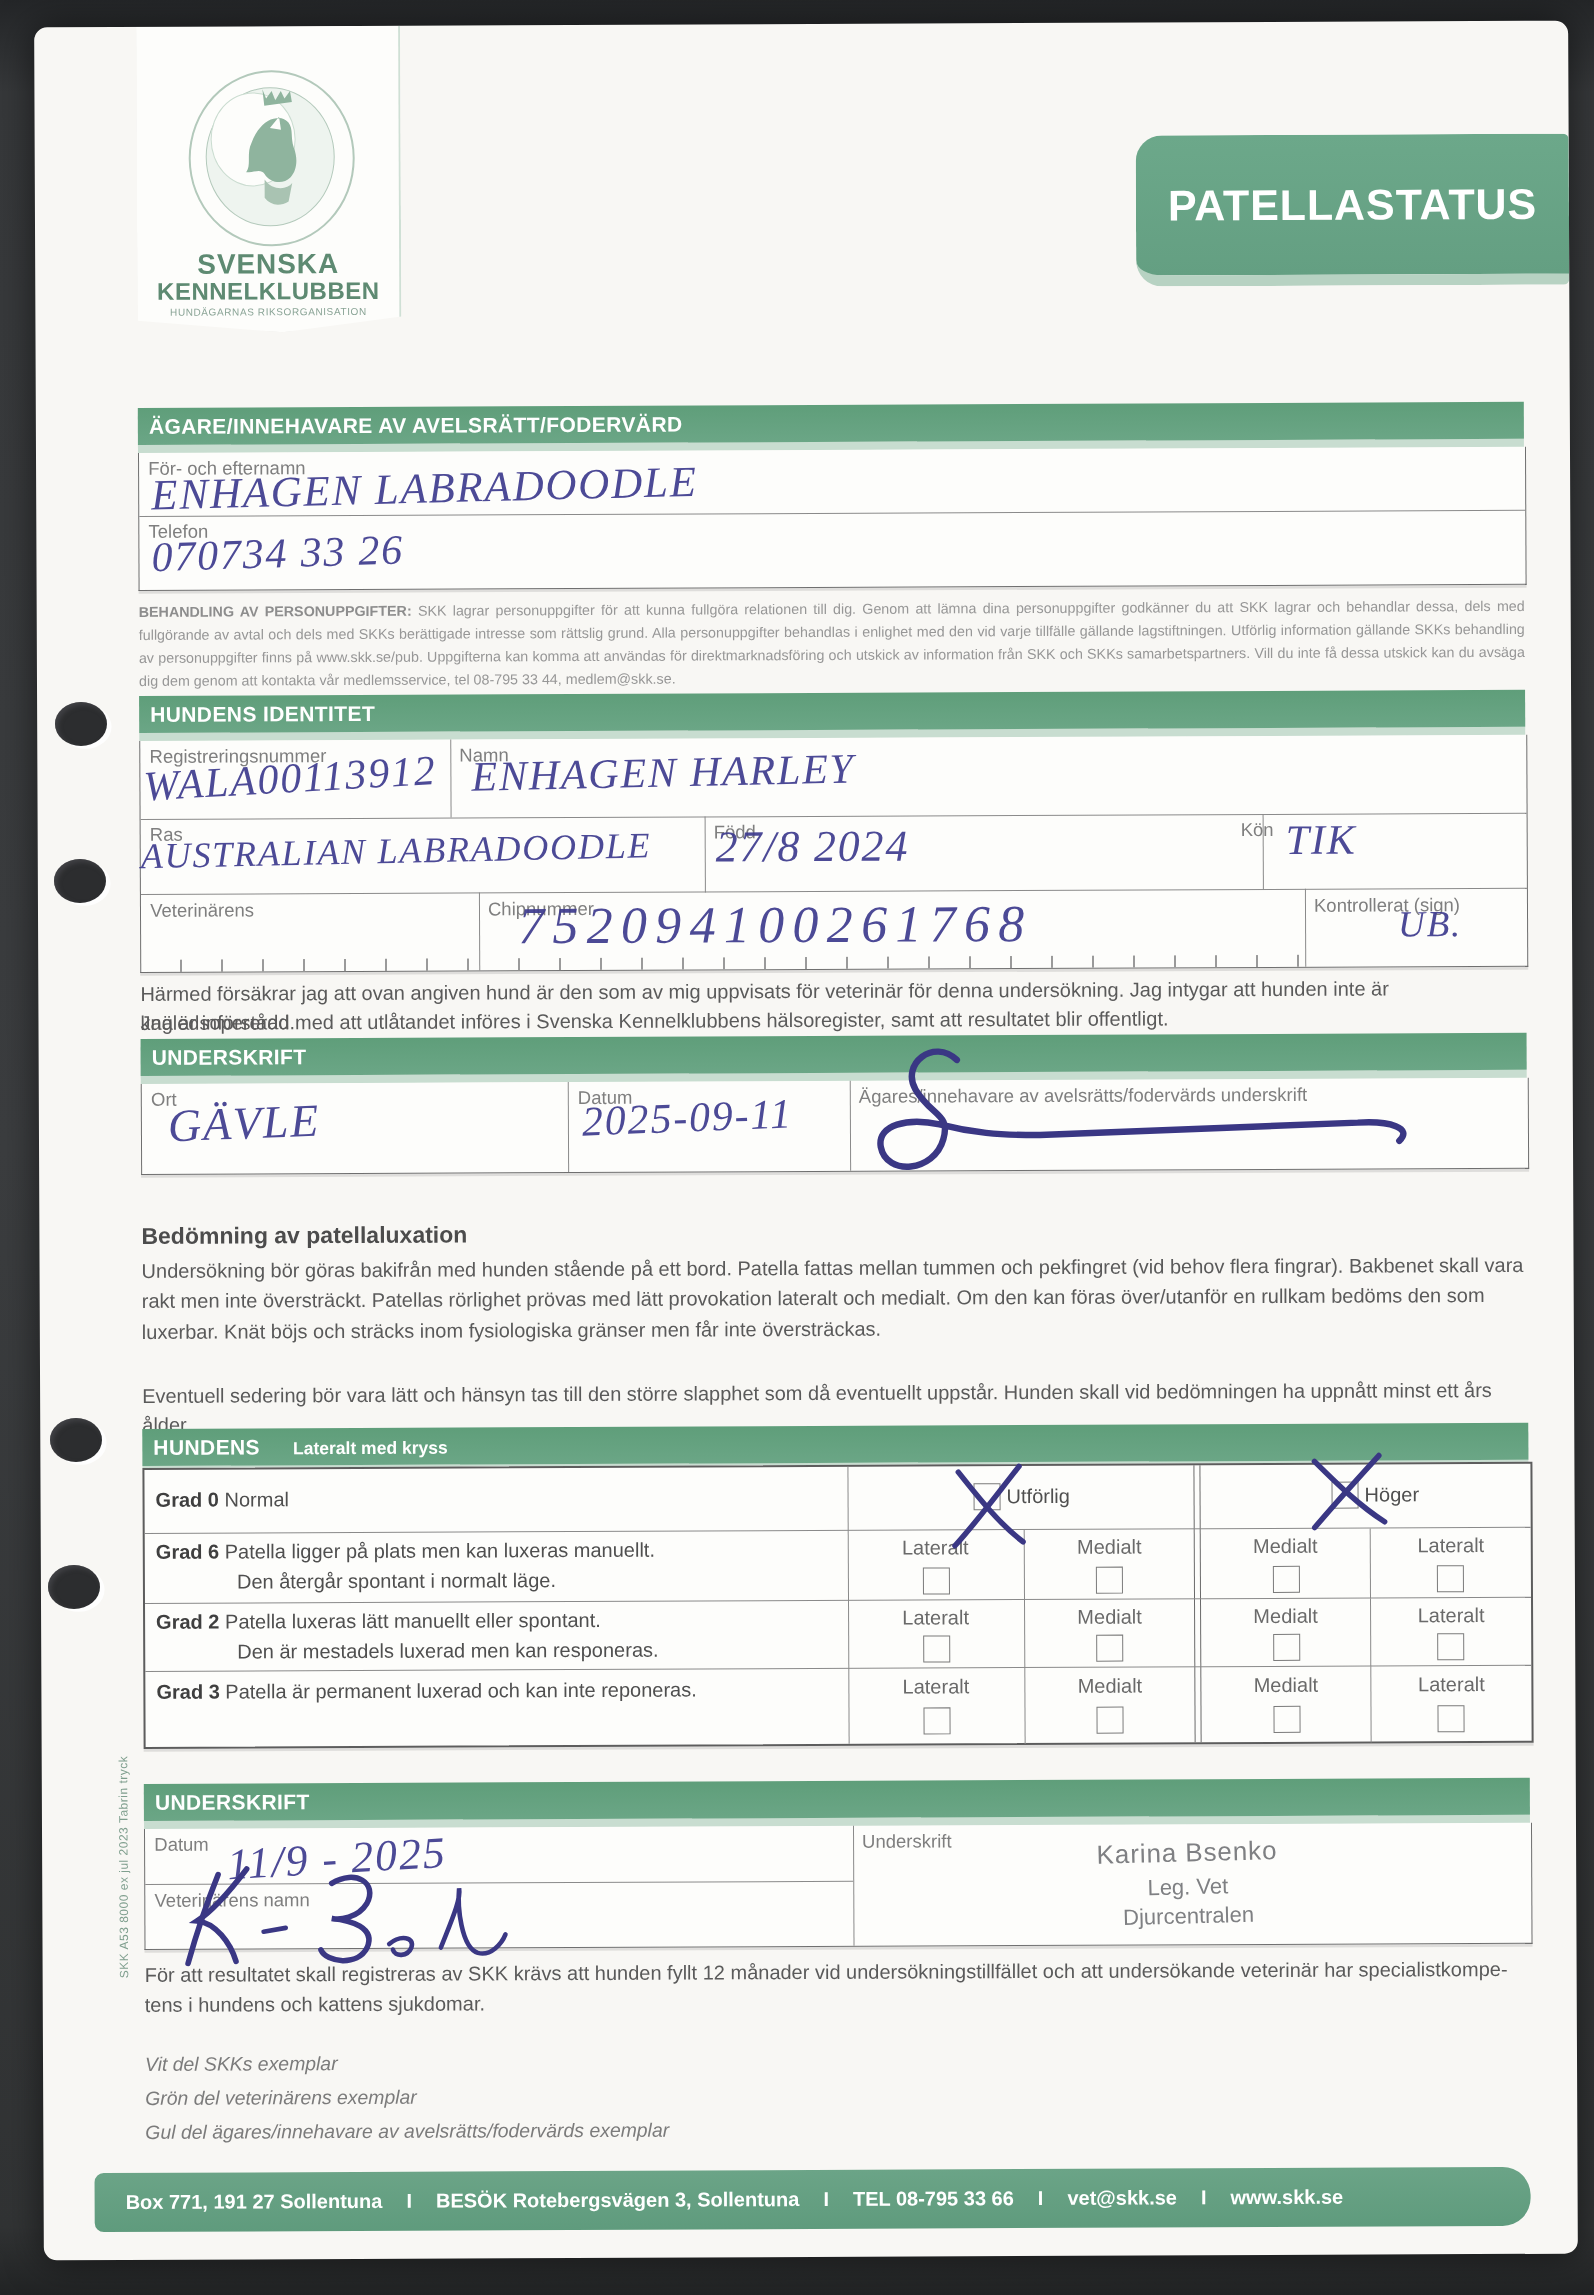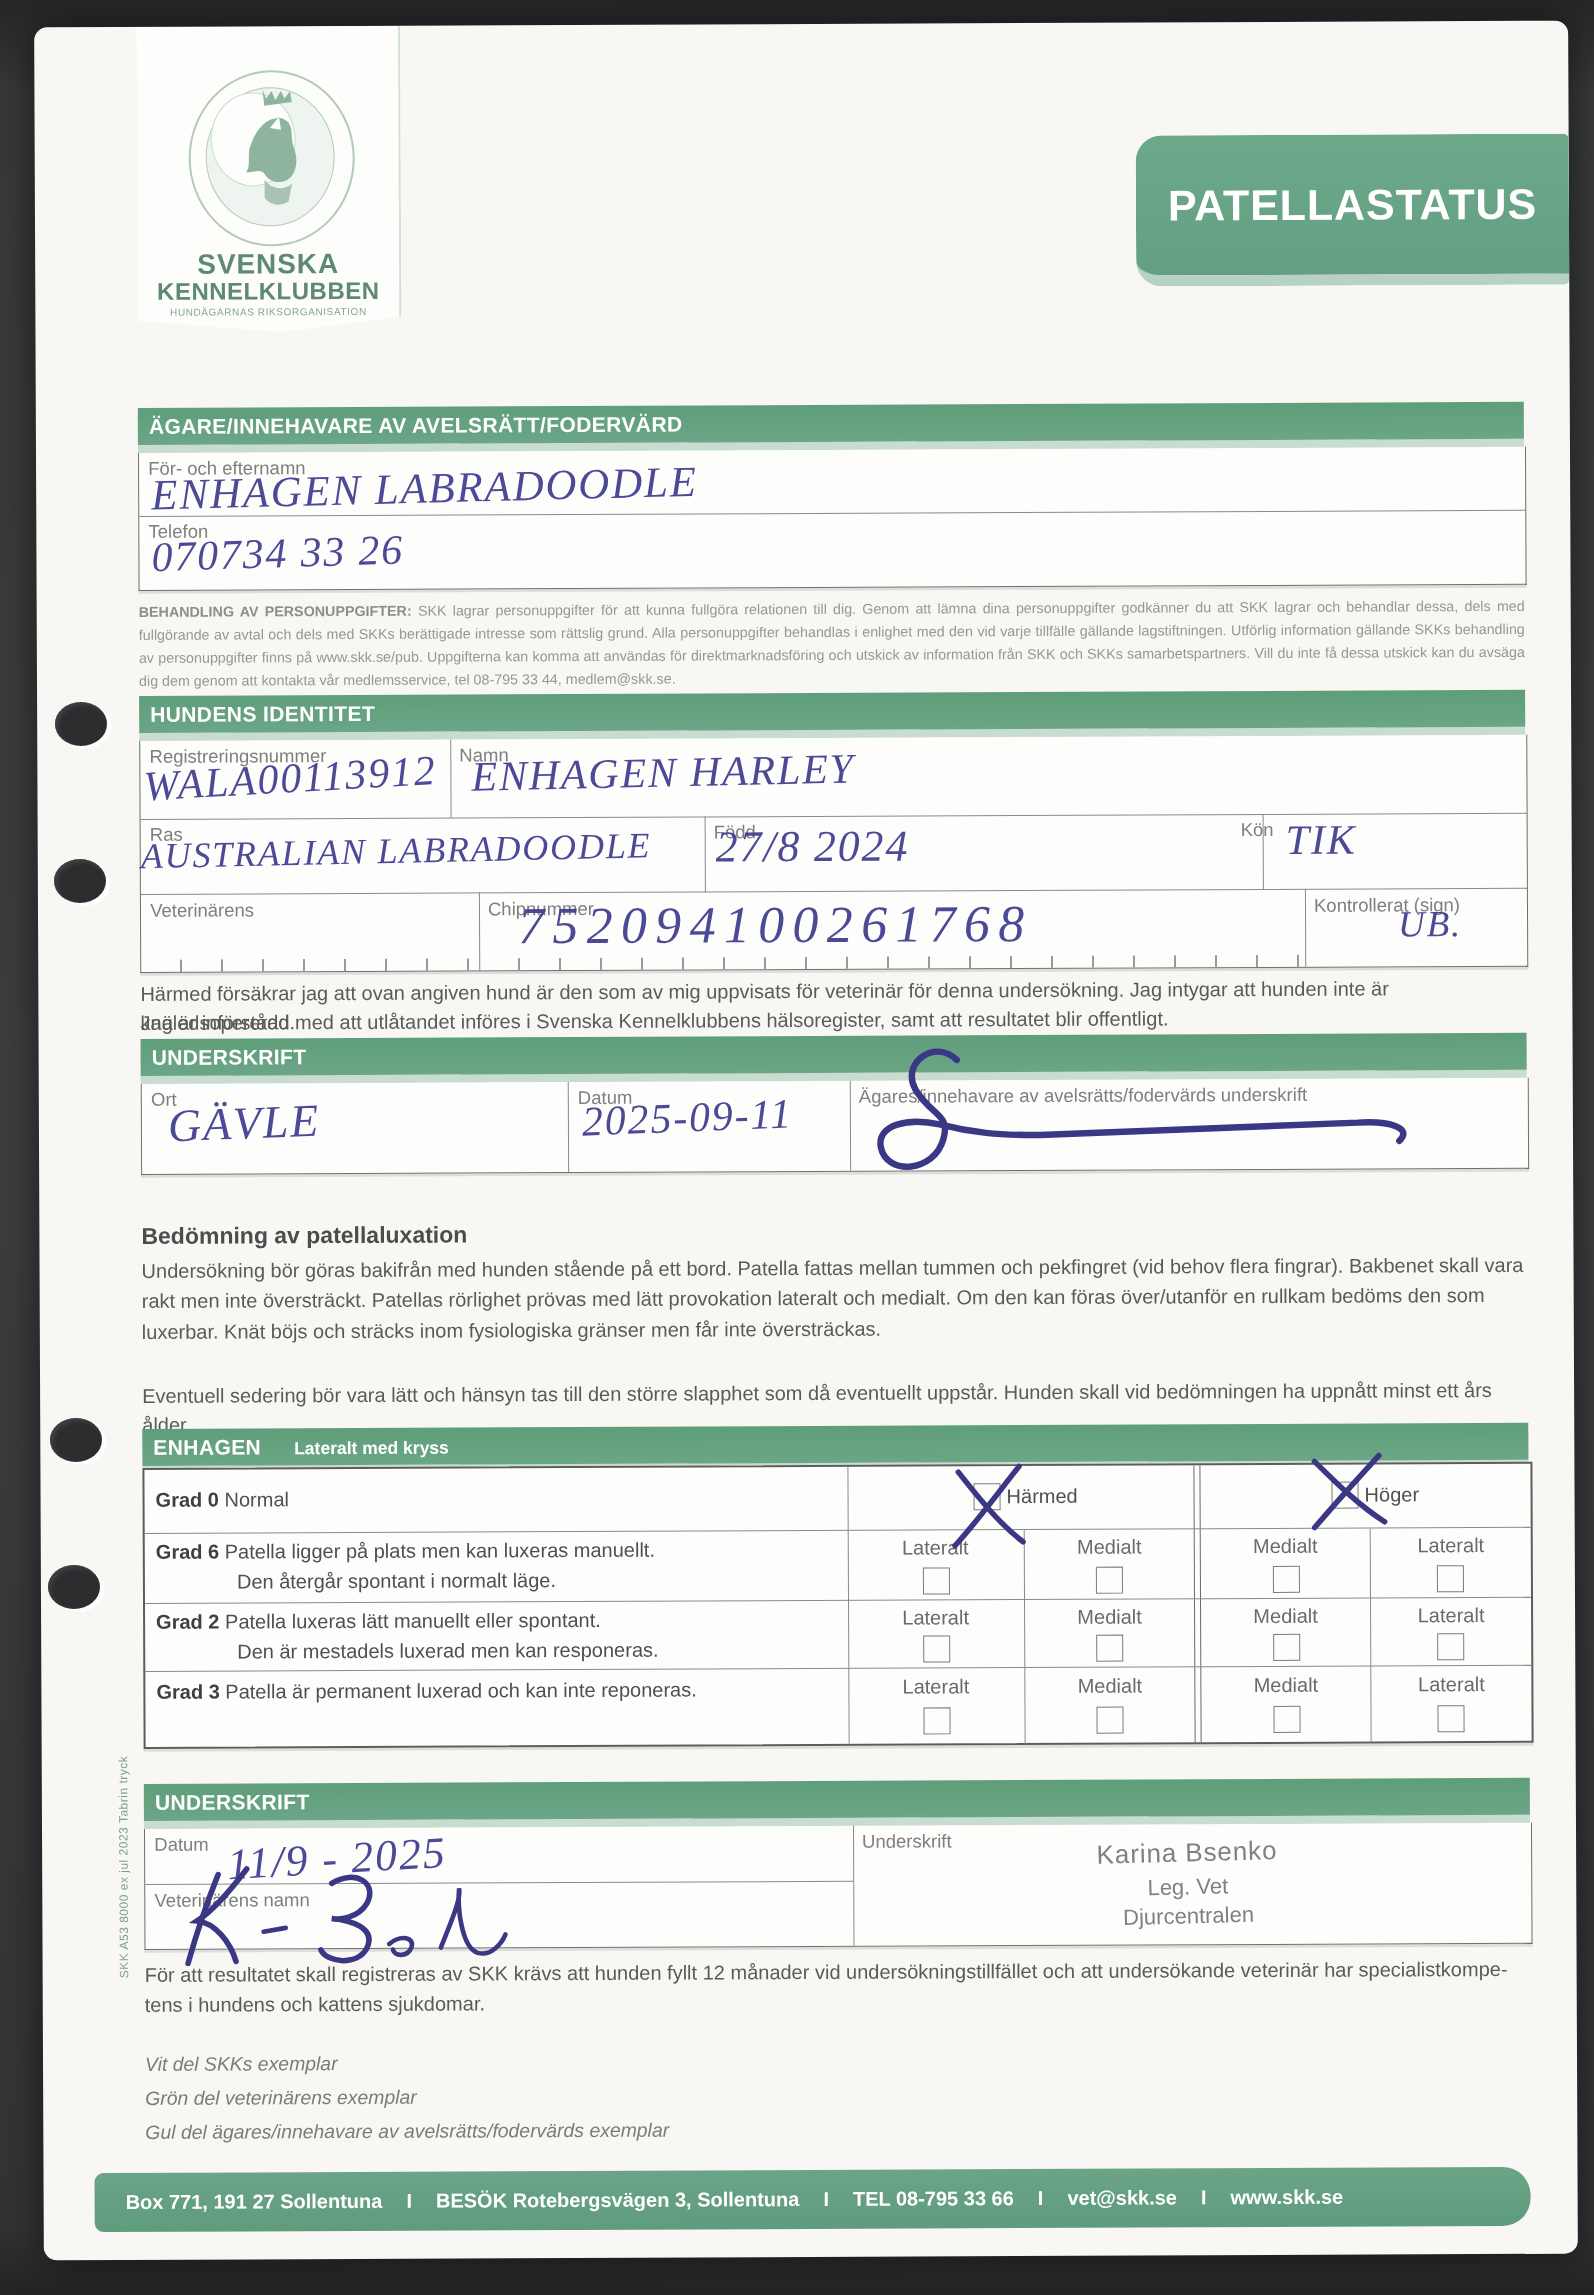--- a/index.html
+++ b/index.html
@@ -161,30 +161,30 @@
     <div class="hand" style="left:543px;top:1072px;font-size:42px;transform:rotate(-2deg);">2025-09-11</div>
     <svg class="abs" style="left:821px;top:1020px;z-index:6;" width="572" height="175" viewBox="0 0 620 190">
       <path d="M105,18 C80,-6 44,22 60,50 C78,80 98,76 90,104 C80,140 28,144 22,112 C18,88 52,80 86,88 C120,97 150,100 195,100 L540,88 C575,86 600,94 585,108" fill="none" stroke="#3a3784" stroke-width="7" stroke-linecap="round"></path>
     </svg>
 
     <div class="heading" style="top:1196px;">Bedömning av patellaluxation</div>
     <div class="body-text" style="top:1229px;width:1389px;line-height:1.52;">Undersökning bör göras bakifrån med hunden stående på ett bord. Patella fattas mellan tummen och pekfingret (vid behov flera fingrar). Bakbenet skall vara rakt men inte översträckt.  Patellas rörlighet prövas med lätt provokation lateralt och medialt. Om den kan föras över/utanför en rullkam bedöms den som luxerbar. Knät böjs och sträcks inom fysiologiska gränser men får inte översträckas.</div>
     <div class="body-text" style="top:1355px;width:1389px;">Eventuell sedering bör vara lätt och hänsyn tas till den större slapphet som då eventuellt uppstår. Hunden skall vid bedömningen ha uppnått minst ett års ålder.</div>
 
     <div class="bar" style="top:1402px;">
-      <span class="bar-label">ENHAGEN</span><span class="bar-note">Lateralt med kryss</span>
+      <span class="bar-label">HUNDENS</span><span class="bar-note">Lateralt med kryss</span>
     </div>
     <div class="rtable">
       <div class="groupsep" style="left:1049px;"></div>
       <div class="vline" style="left:703px;border-left-width:1.4px;"></div>
 
       <div>
         <span class="cell-line" style="left:11px;top:18.5px;"><b>Grad 0</b> <span>Normal</span></span>
         <span class="cbox" style="left:829px;top:16.6px;"></span>
-        <span class="cell-line" style="left:862px;top:18.5px;">Härmed</span>
+        <span class="cell-line" style="left:862px;top:18.5px;">Utförlig</span>
         <svg class="abs" style="left:801px;top:-13px;z-index:6;" width="92" height="102" viewBox="0 0 100 110">
           <path d="M14,20 C36,48 58,76 84,96" fill="none" stroke="#3a3784" stroke-width="6" stroke-linecap="round"></path>
           <path d="M80,14 C56,44 34,74 10,100" fill="none" stroke="#3a3784" stroke-width="6" stroke-linecap="round"></path>
         </svg>
         <span class="cbox" style="left:1187px;top:16.6px;"></span>
         <span class="cell-line" style="left:1220px;top:18.5px;">Höger</span>
         <svg class="abs" style="left:1159px;top:-20px;z-index:6;" width="92" height="92" viewBox="0 0 100 100">
           <path d="M12,18 C36,42 60,66 88,84" fill="none" stroke="#3a3784" stroke-width="6" stroke-linecap="round"></path>
           <path d="M82,12 C58,38 34,64 12,90" fill="none" stroke="#3a3784" stroke-width="6" stroke-linecap="round"></path>
         </svg>

